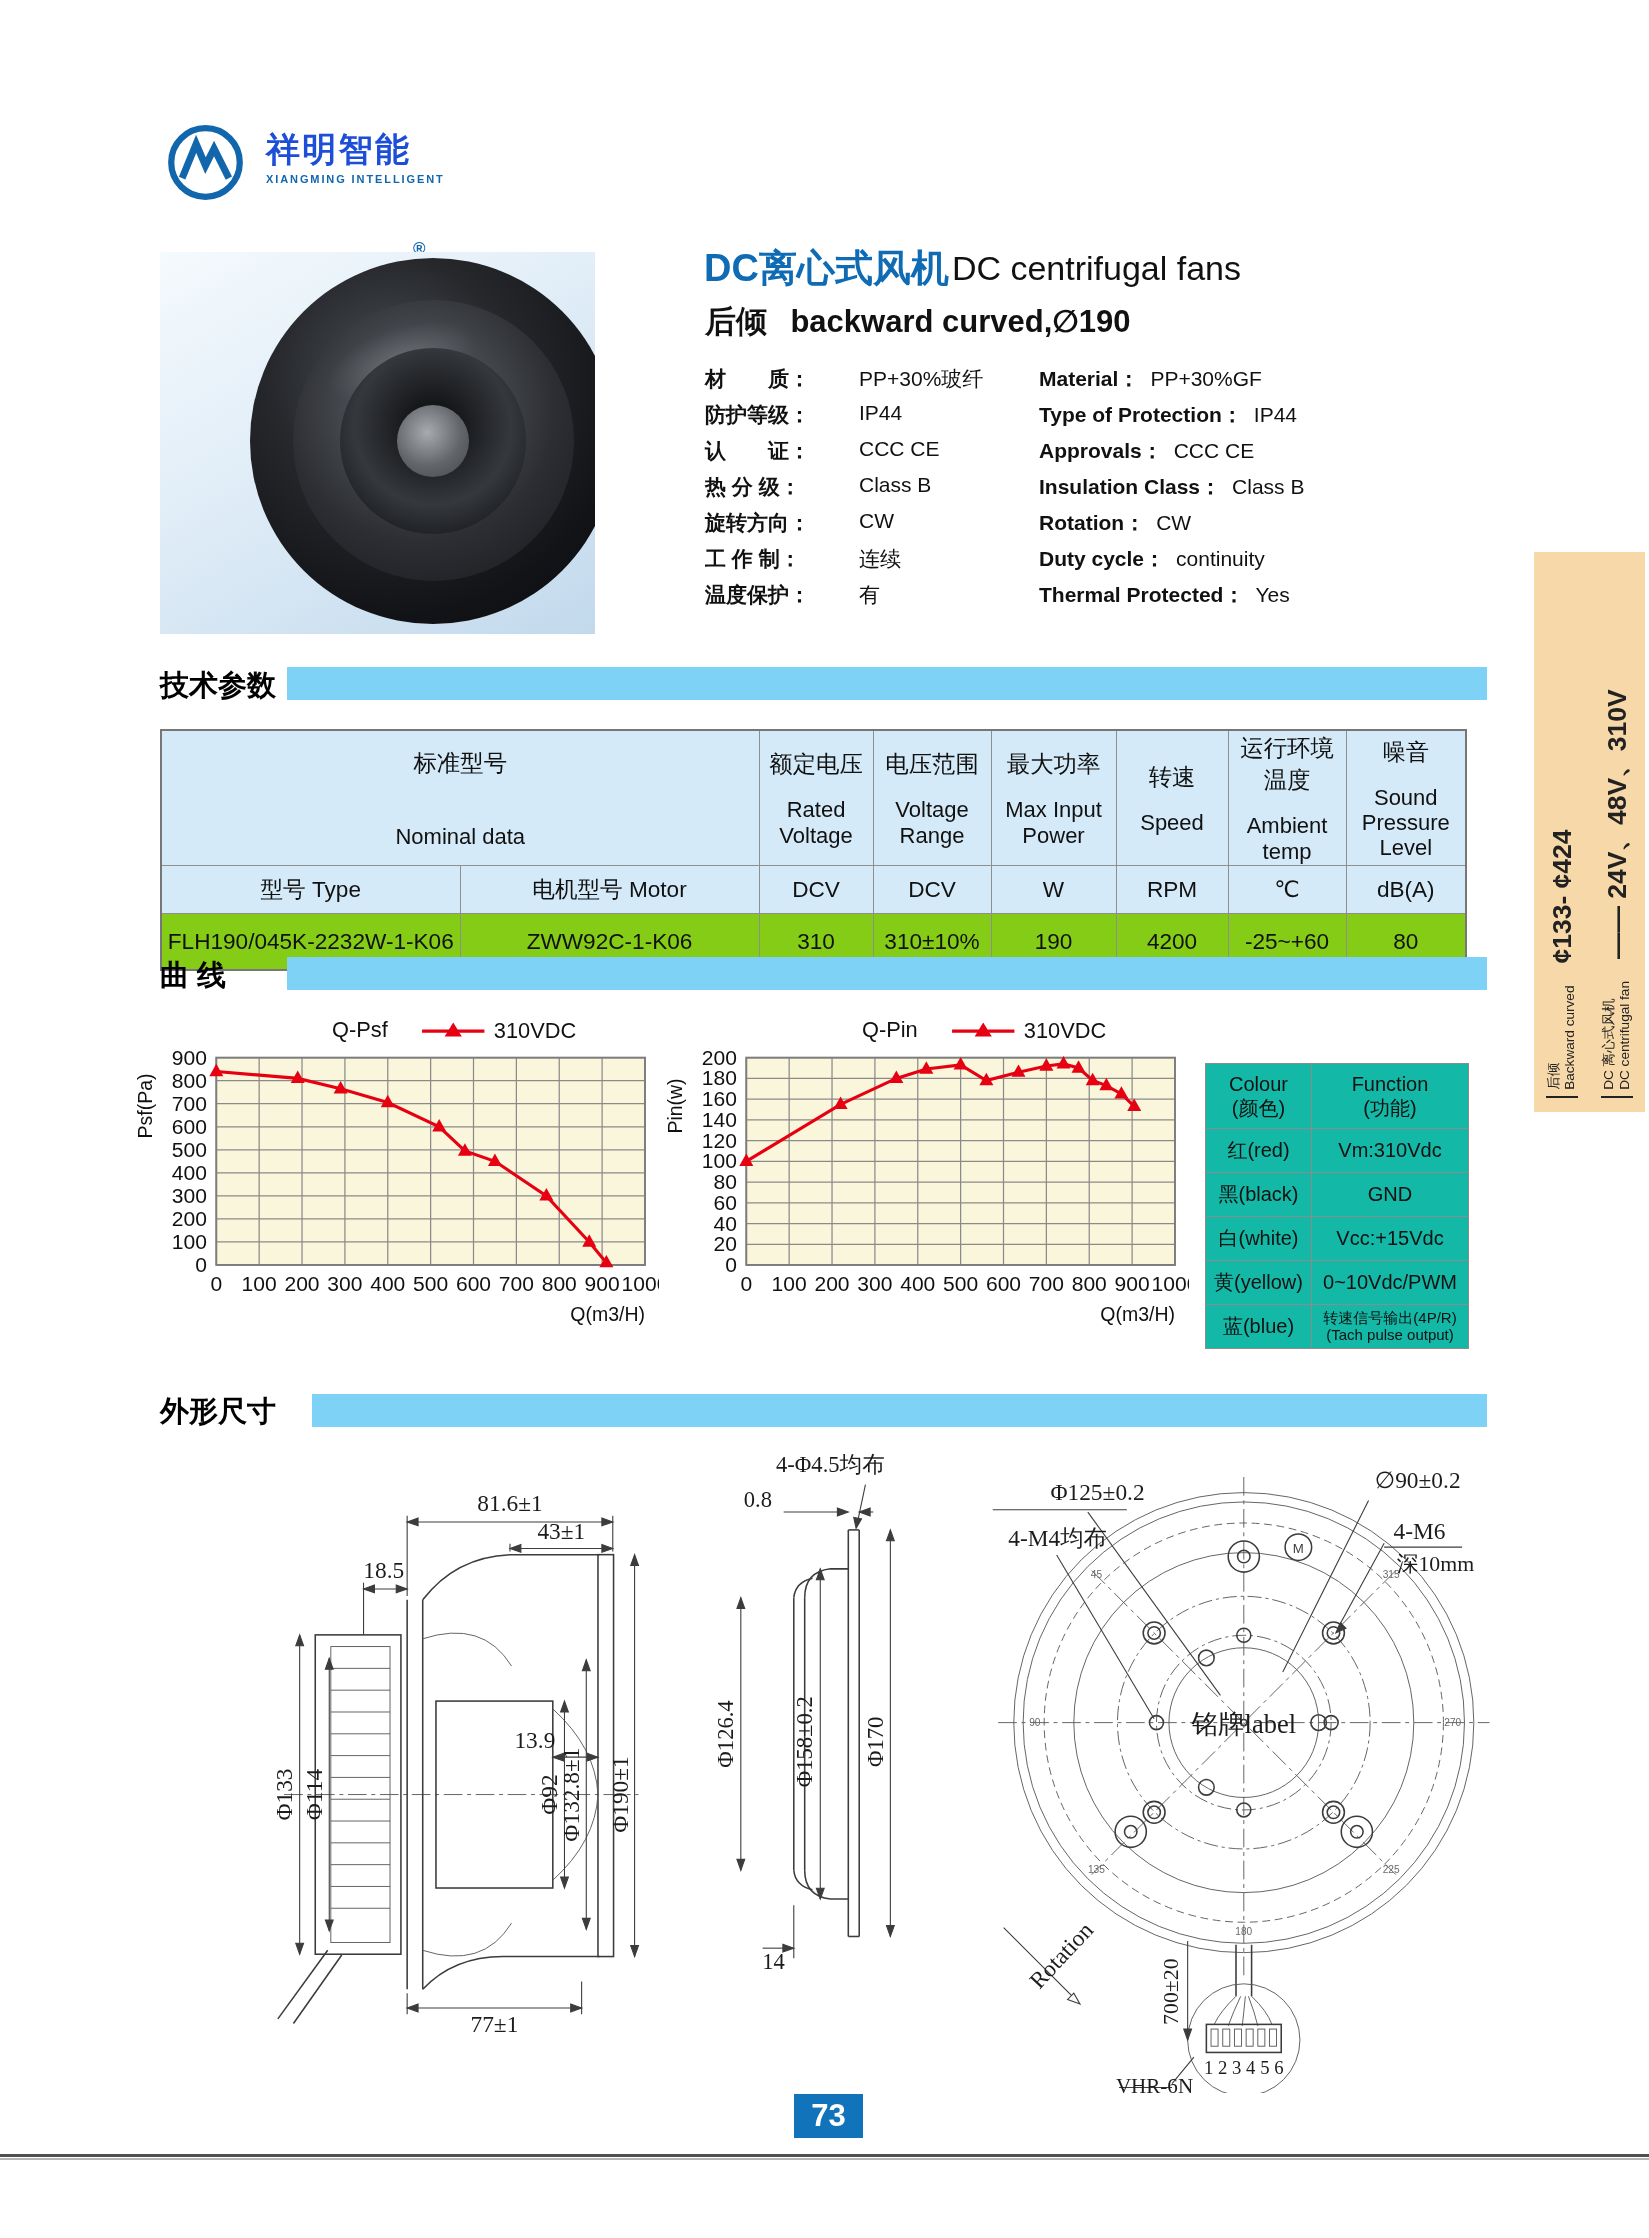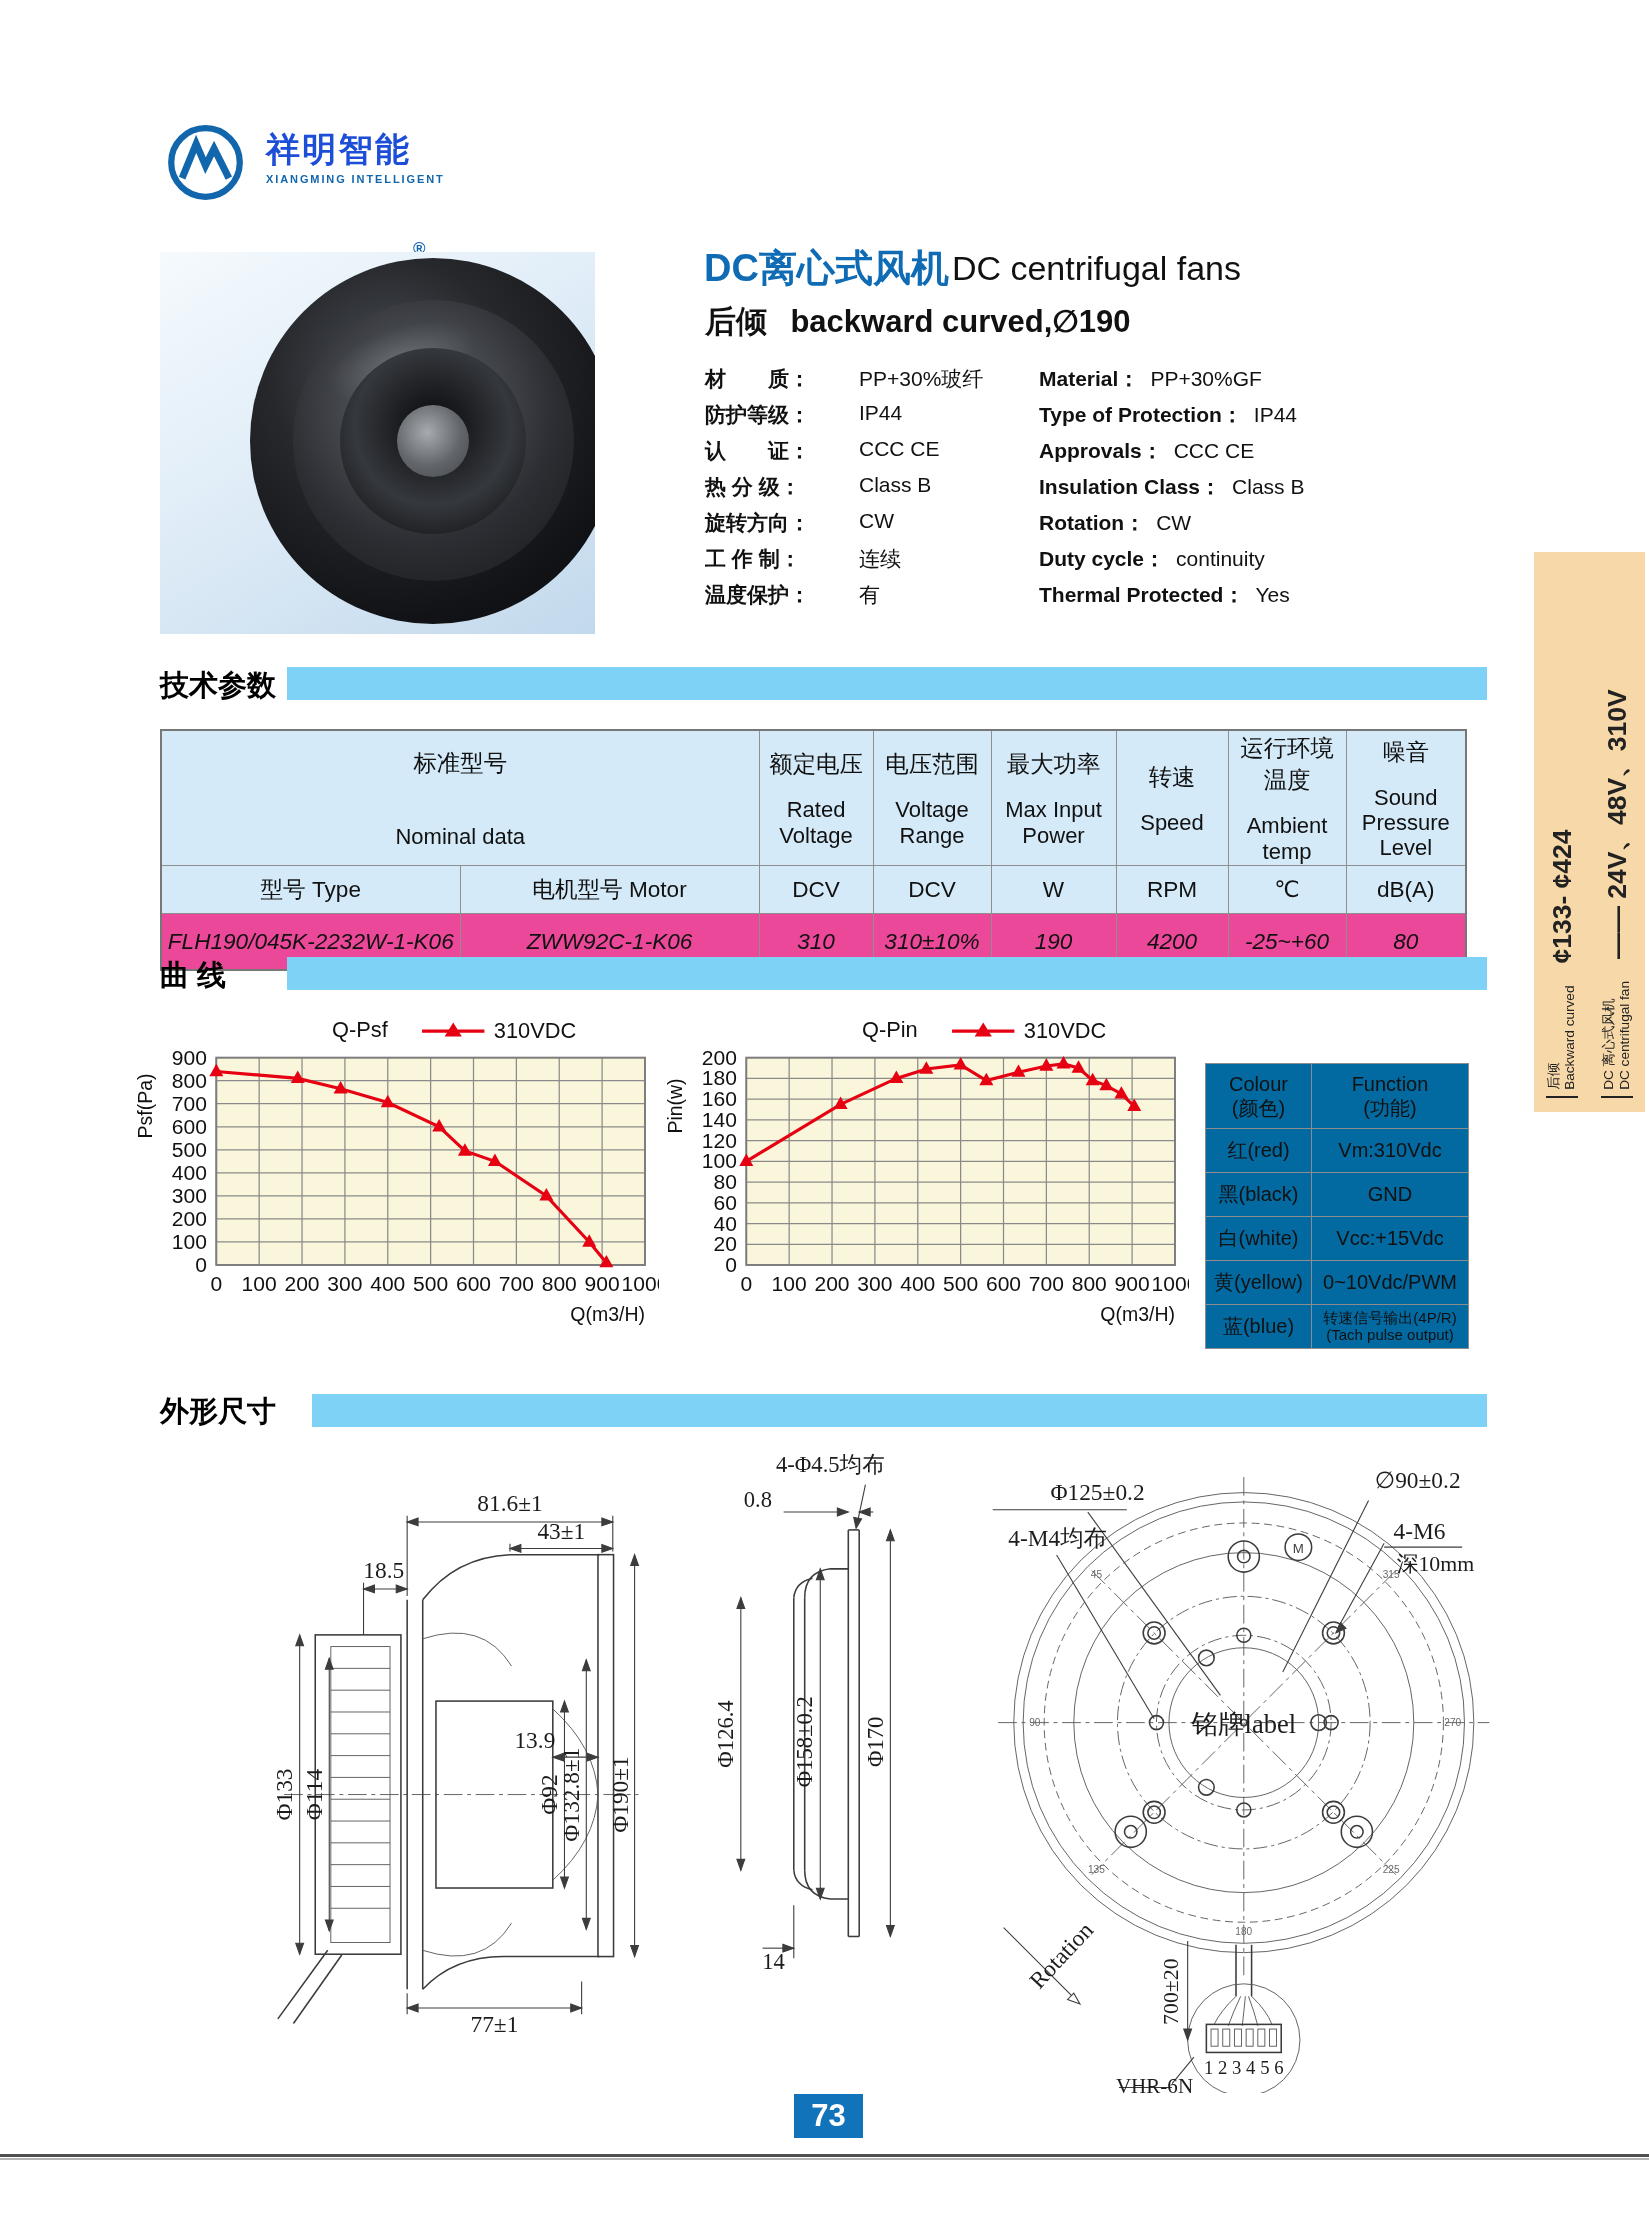--- a/index.html
+++ b/index.html
@@ -49,33 +49,33 @@
   .sec-text{position:absolute;left:160px;font-size:29px;font-weight:bold;color:#000;white-space:nowrap;text-align:center;}
   .sec-bar{position:absolute;height:33px;background:#7ed2f6;}
 
   
   .ptable{position:absolute;left:160px;top:729px;width:1306px;border-collapse:collapse;table-layout:fixed;
           border:2.3px solid #777;}
   .ptable td{border:1.6px solid #8f8f8f;text-align:center;vertical-align:middle;padding:0 3.1px;}
   .ptable .h1 td,.ptable .h2 td{background:#d4eaf8;}
   .ptable .h1 td{height:134px;}
   .ptable .h2 td{height:47px;font-size:22.6px;}
-  .ptable .dr td{height:55px;font-size:22.6px;background:#ec4899;font-style:italic;}
+  .ptable .dr td{height:55px;font-size:22.6px;background:#84cc16;}
   .cellwrap{display:flex;flex-direction:column;justify-content:center;gap:17px;}
   .cellwrap .cn{font-size:23.4px;}
   .cellwrap .en{font-size:22px;line-height:1.15;}
   .nominal .cellwrap{gap:45px;}
 
   
   .chart{position:absolute;width:530px;height:320px;}
   svg text{font-family:"Liberation Sans","DejaVu Sans",sans-serif;}
 
   
   .wtable{position:absolute;left:1205px;top:1063px;width:263px;border-collapse:collapse;table-layout:fixed;}
-  .wtable td{border:1.6px solid #8c8c8c;text-align:center;vertical-align:middle;font-size:20px;background:#0369a1;}
+  .wtable td{border:1.6px solid #8c8c8c;text-align:center;vertical-align:middle;font-size:20px;background:#14b8a6;}
   .wtable .wh td{height:62px;line-height:1.2;}
   .wtable .wr td{height:41px;}
   .fn2{font-size:15px;line-height:1.12;display:block;}
 
   
   .drawing{position:absolute;}
   .dim{font-family:"Liberation Serif","DejaVu Serif",serif;fill:#1c1c1c;}
   .cad{stroke:#3c3c3c;fill:none;stroke-width:2;}
   .cad-thin{stroke:#5a5a5a;fill:none;stroke-width:1.2;}
   .dimline{stroke:#3c3c3c;fill:none;stroke-width:1.4;}

